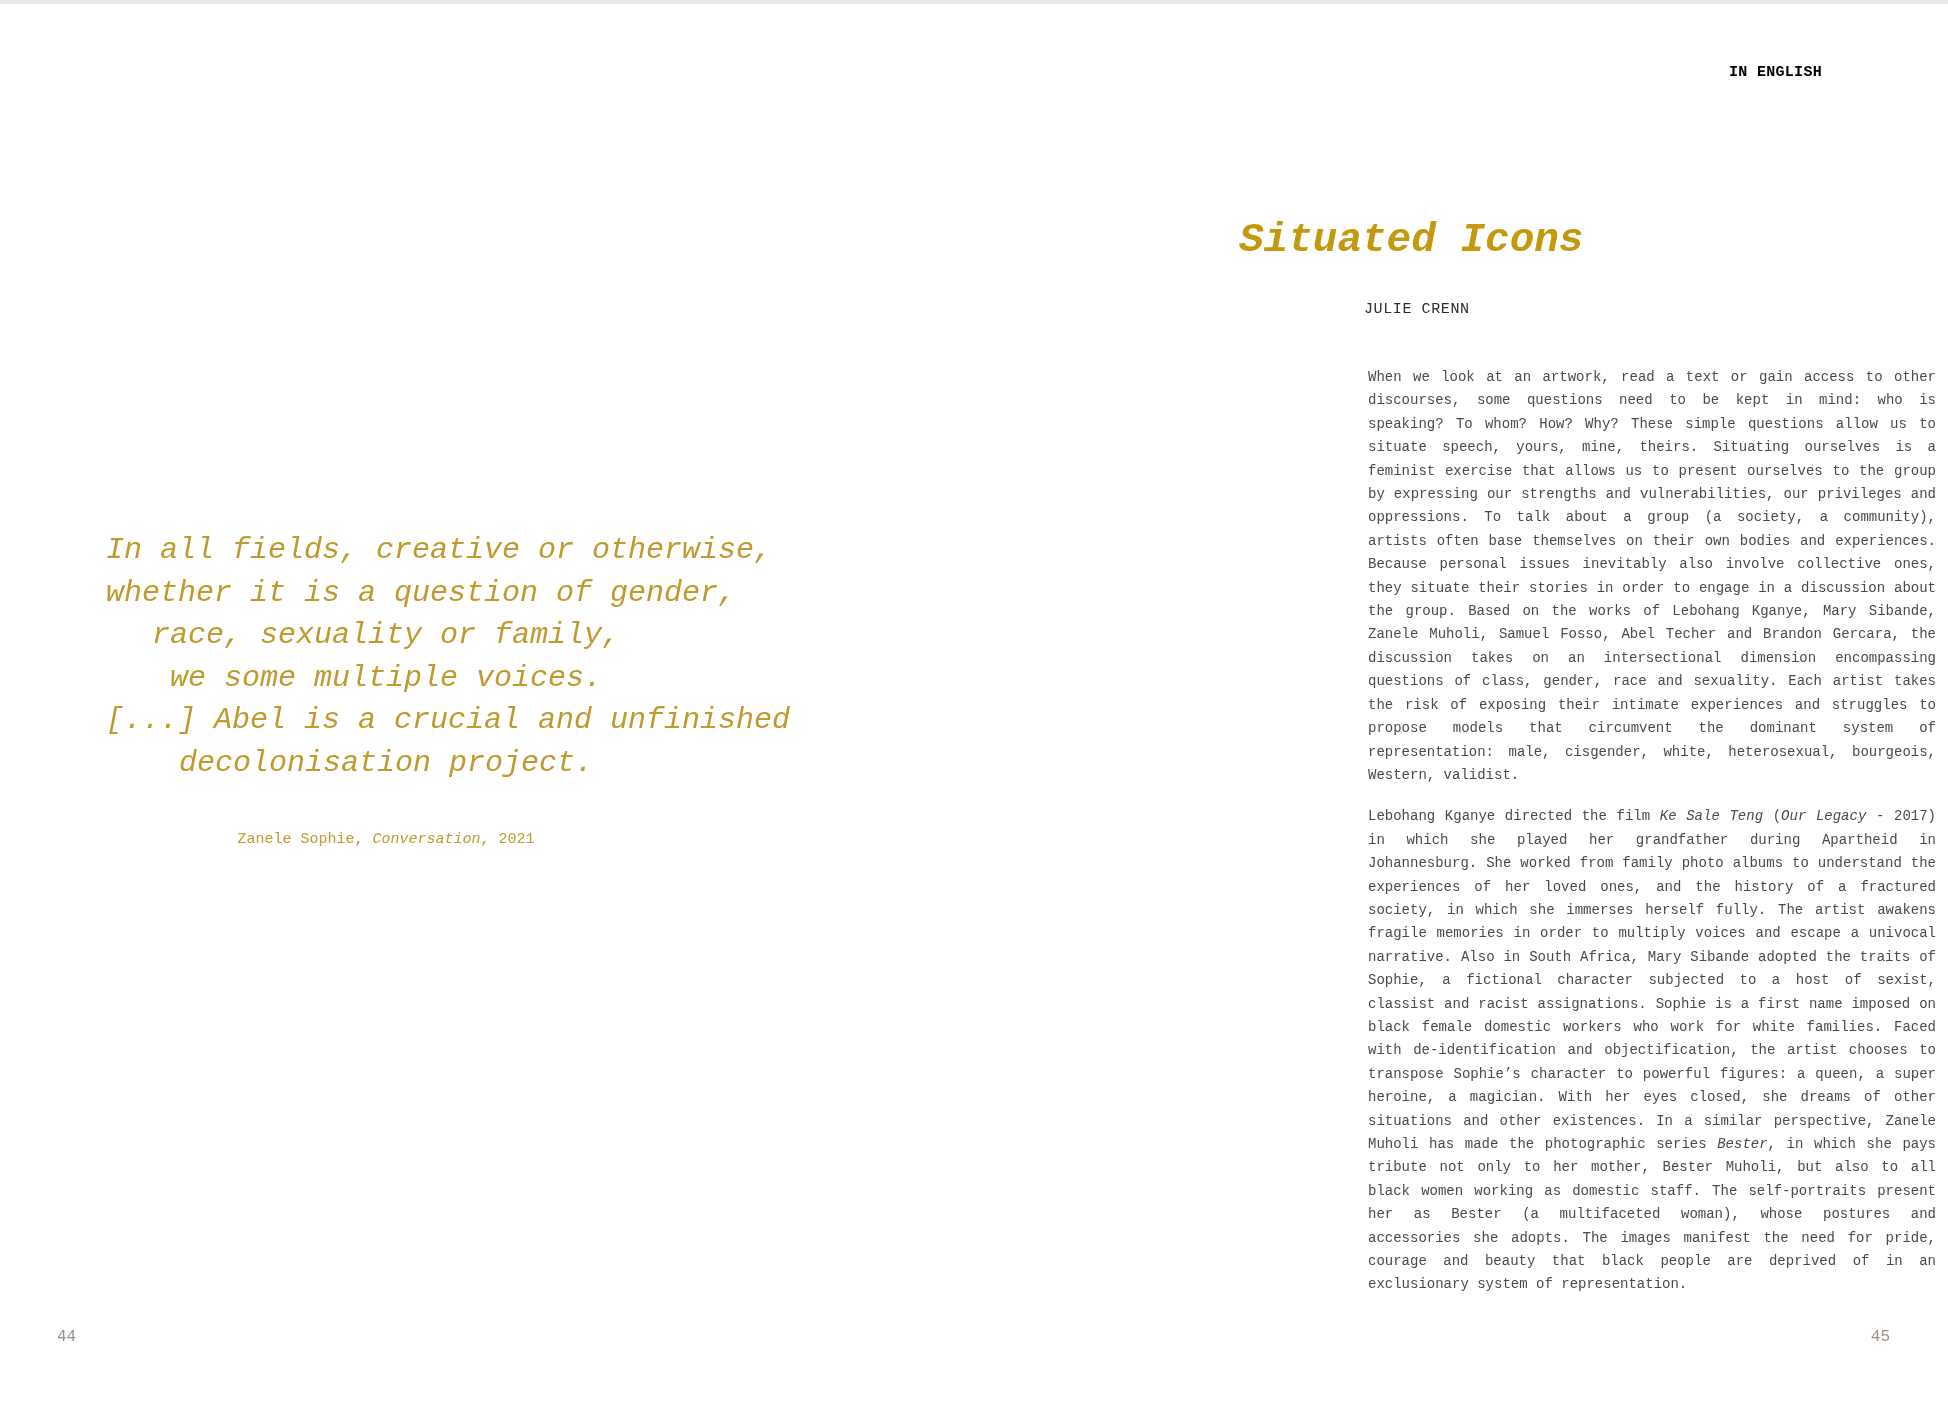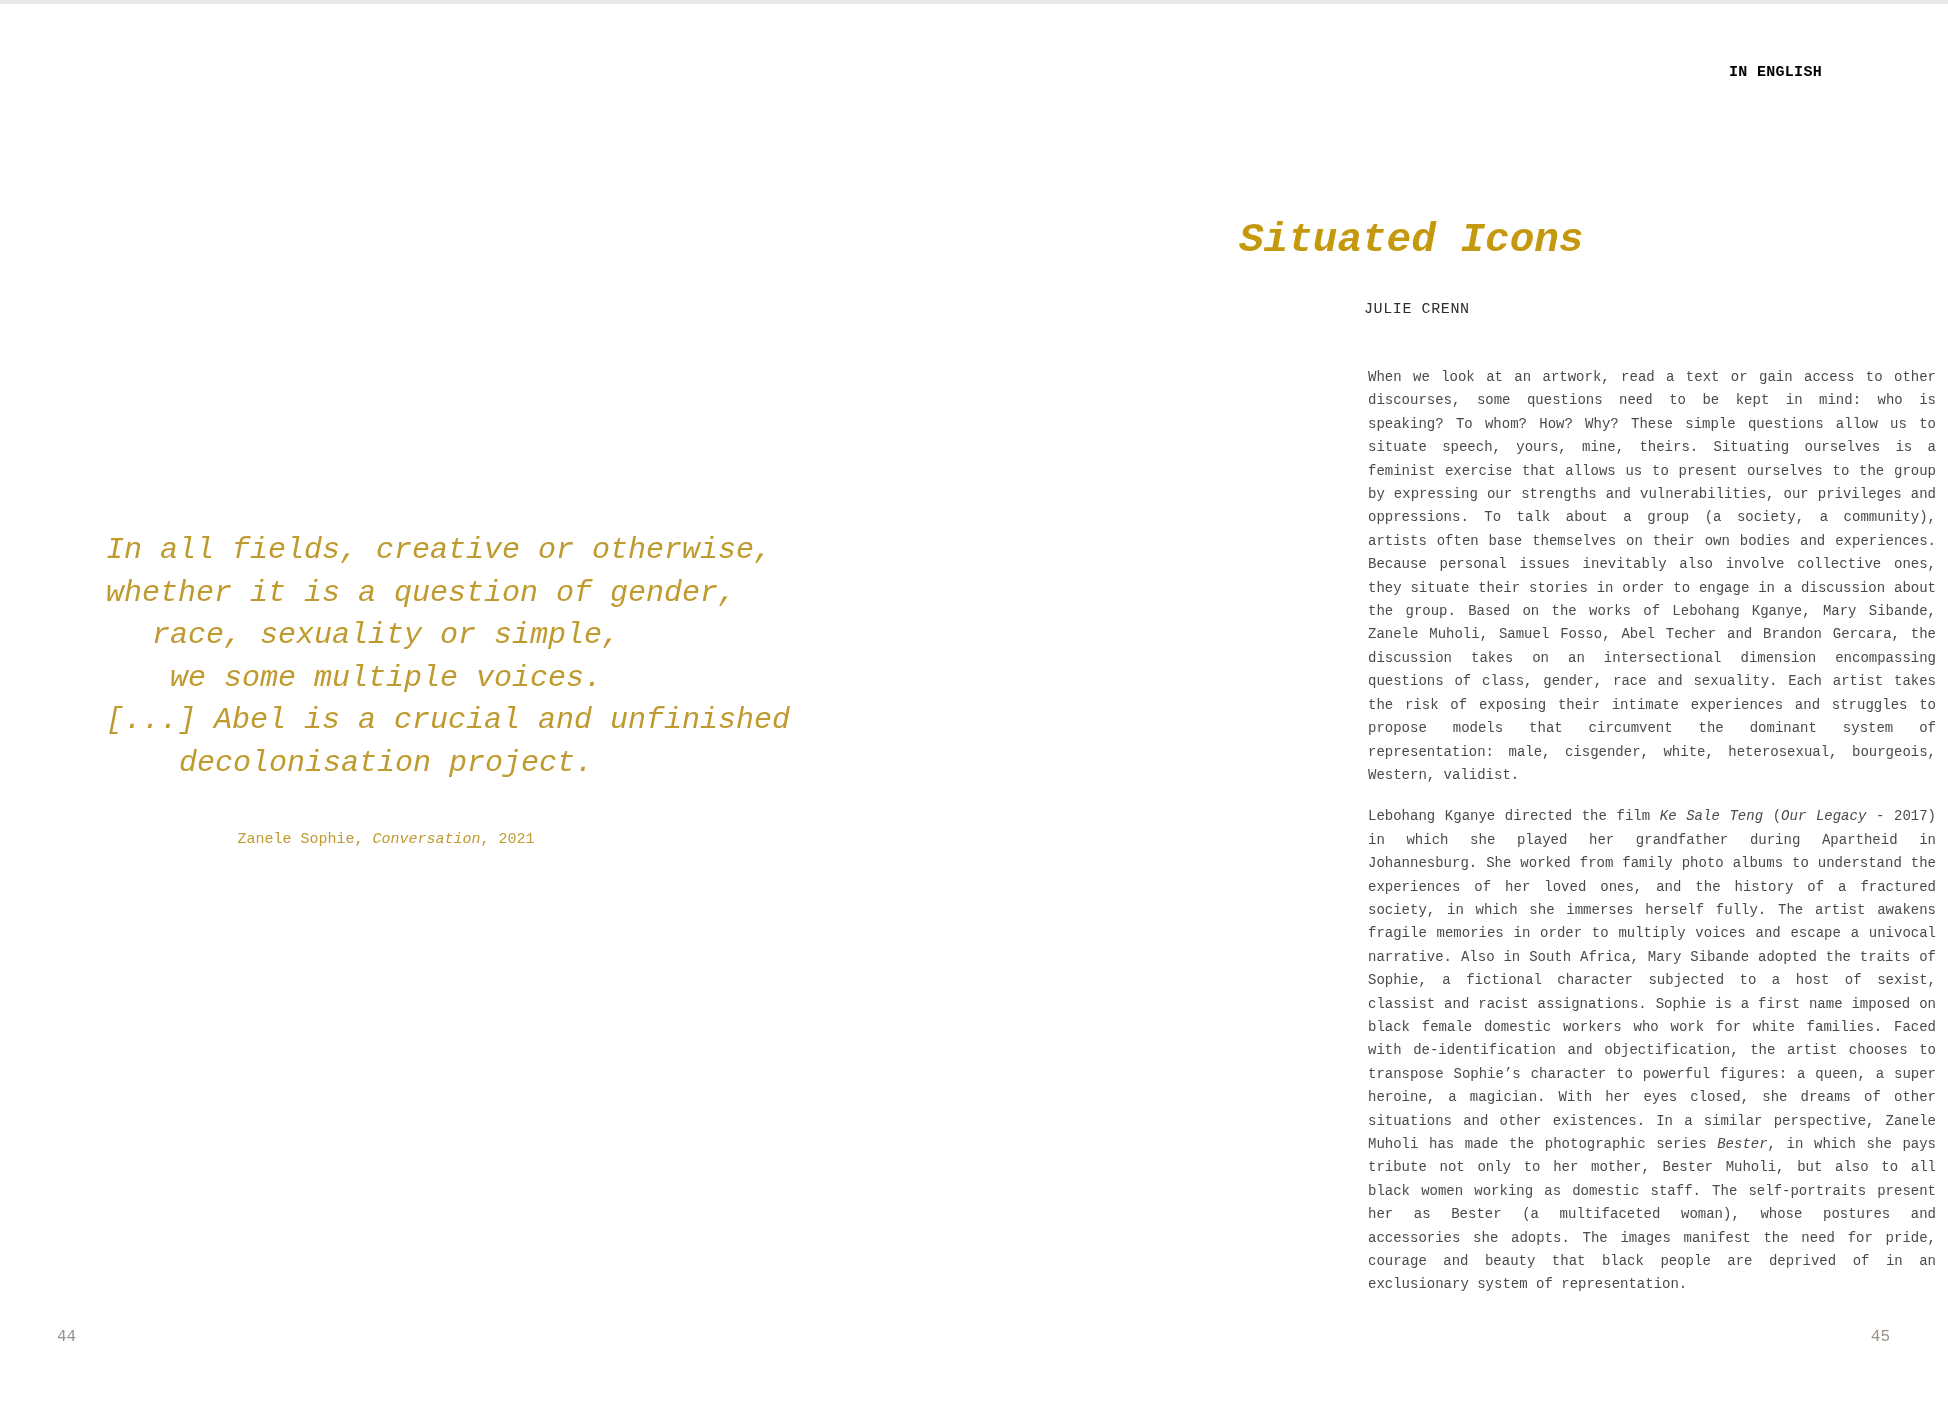--- a/index.html
+++ b/index.html
@@ -81,21 +81,21 @@
 <body>
 
 <div class="spread">
 
   <div class="lang-tag">IN ENGLISH</div>
 
   <section>
     <div class="quote">
       <div class="q-line">In all fields, creative or otherwise,</div>
       <div class="q-line">whether it is a question of gender,</div>
-      <div class="q-line">race, sexuality or simple,</div>
+      <div class="q-line">race, sexuality or family,</div>
       <div class="q-line">we some multiple voices.</div>
       <div class="q-line">[...] Abel is a crucial and unfinished</div>
       <div class="q-line">decolonisation project.</div>
     </div>
     <div class="attribution"><span>Zanele Sophie, </span><span class="i">Conversation</span><span>, 2021</span></div>
     <div class="page-num left">44</div>
   </section>
 
   <section>
     <h1 class="title">Situated Icons</h1>

